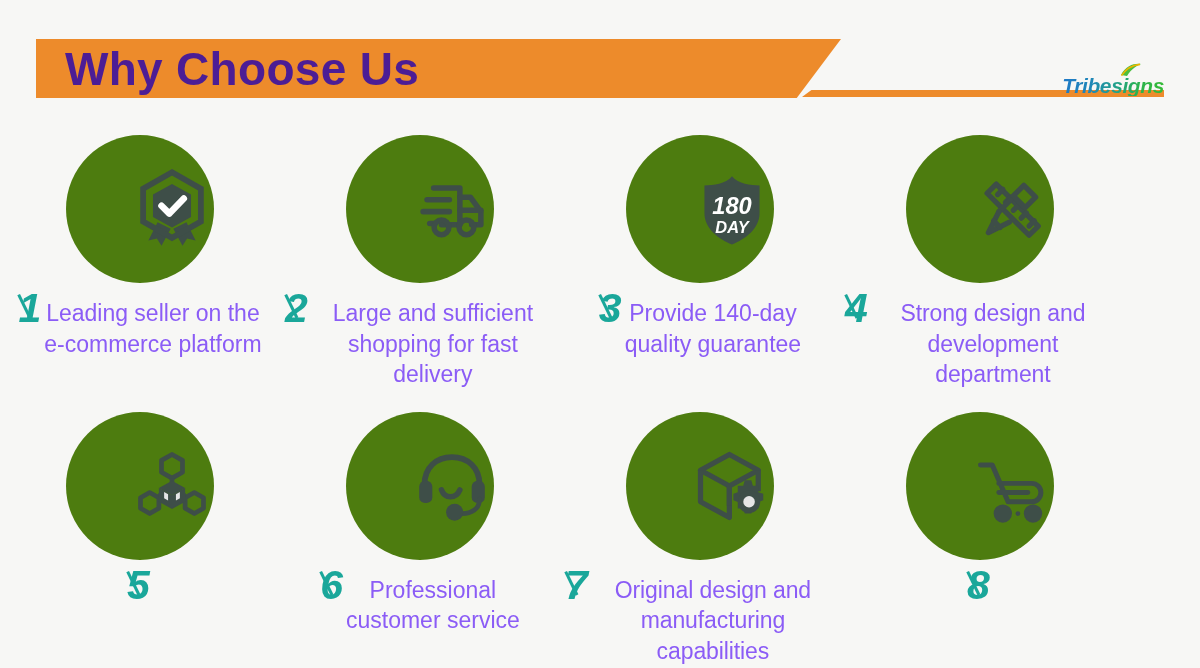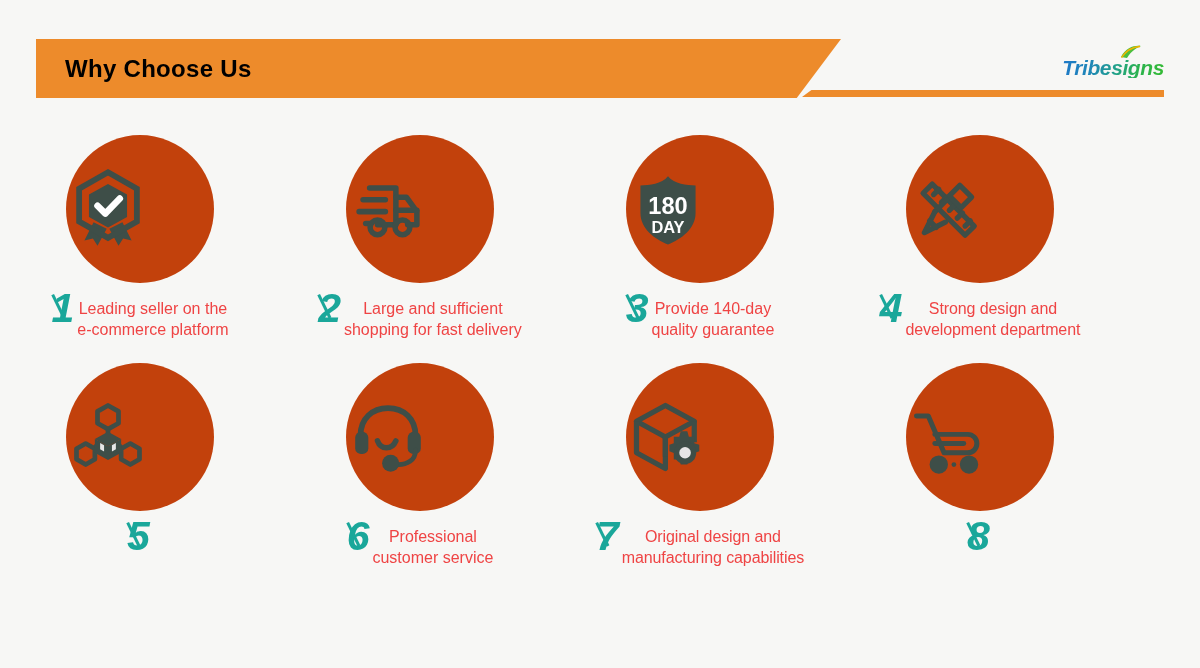--- a/index.html
+++ b/index.html
@@ -27,42 +27,42 @@
     top: 39px;
     width: 805px;
     height: 59px;
     background: #ed8b2b;
     clip-path: polygon(0 0, 100% 0, 94.5% 100%, 0 100%);
     display: flex;
     align-items: center;
   }
 
   #banner-title {
-    color: #000000;
-    font-size: 24px;
+    color: #4c1d95;
+    font-size: 46px;
     font-weight: bold;
     letter-spacing: 0.3px;
     margin-left: 29px;
     white-space: nowrap;
   }
 
   #header-rule {
     position: absolute;
     left: 802px;
     top: 90px;
     width: 362px;
     height: 7px;
     background: #ed8b2b;
     clip-path: polygon(2.6% 0, 100% 0, 100% 100%, 0 100%);
   }
 
   #logo {
     position: absolute;
     right: 36px;
-    top: 52px;
+    top: 70px;
     display: flex;
     align-items: flex-end;
     height: 26px;
   }
 
   #logo-text {
     font-size: 21px;
     font-weight: bold;
     font-style: italic;
     letter-spacing: -0.4px;
@@ -99,24 +99,25 @@
     flex-direction: column;
     align-items: center;
   }
 
   .row2 .cell { margin-top: 22px; }
 
   .icon-circle {
     width: 148px;
     height: 148px;
     border-radius: 50%;
-    background: #c2410c;
+    background: #4d7c0f;
     display: flex;
     align-items: center;
-    justify-content: flex-start;
+    justify-content: flex-end;
+    font-style: italic;
   }
 
   .caption {
     margin-top: 9px;
     display: flex;
     align-items: flex-start;
     justify-content: center;
     width: 100%;
     padding: 0 4px;
   }
@@ -143,22 +144,22 @@
     left: 2px;
     top: 4px;
     width: 26px;
     height: 2.5px;
     background: #1aa79a;
     transform: rotate(64deg);
     transform-origin: left top;
   }
 
   .caption-text {
-    color: #ef4444;
-    font-size: 16px;
+    color: #8b5cf6;
+    font-size: 23px;
     line-height: 1.33;
     text-align: center;
     padding-top: 6px;
     white-space: pre-line;
   }
 
   .cell-wide .caption-text { letter-spacing: -0.1px; }
 </style>
 </head>
 <body>

